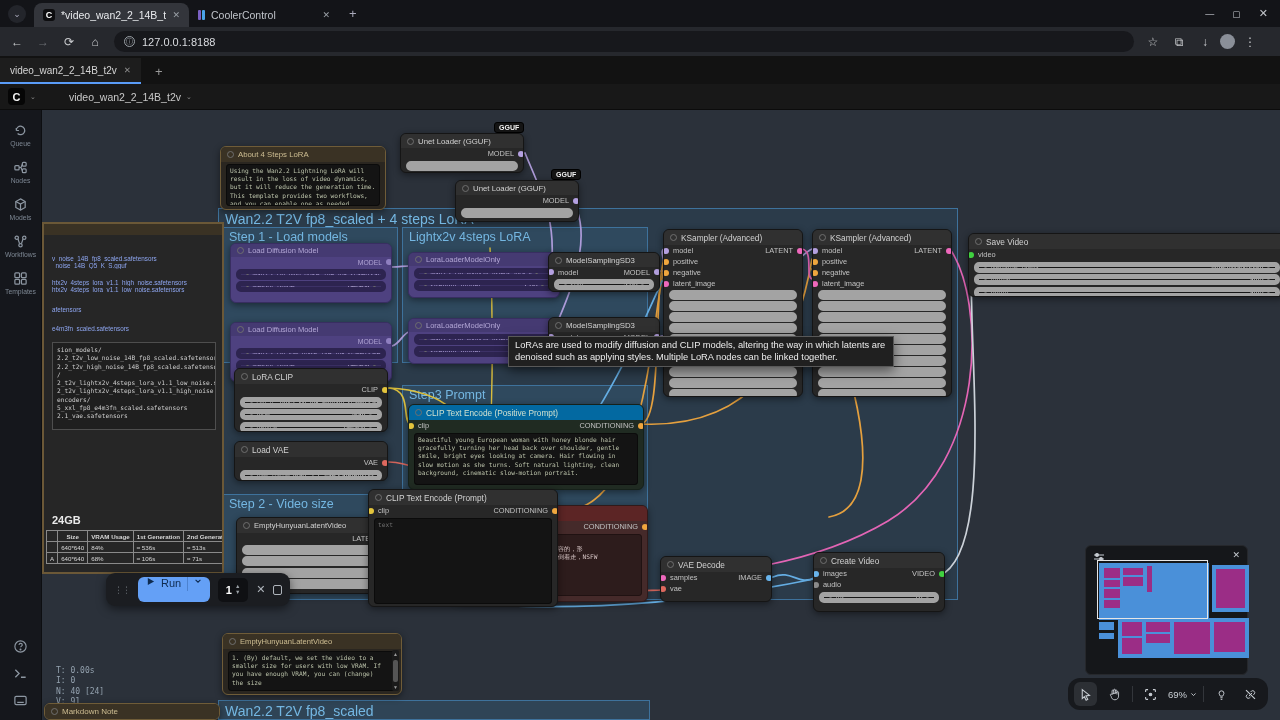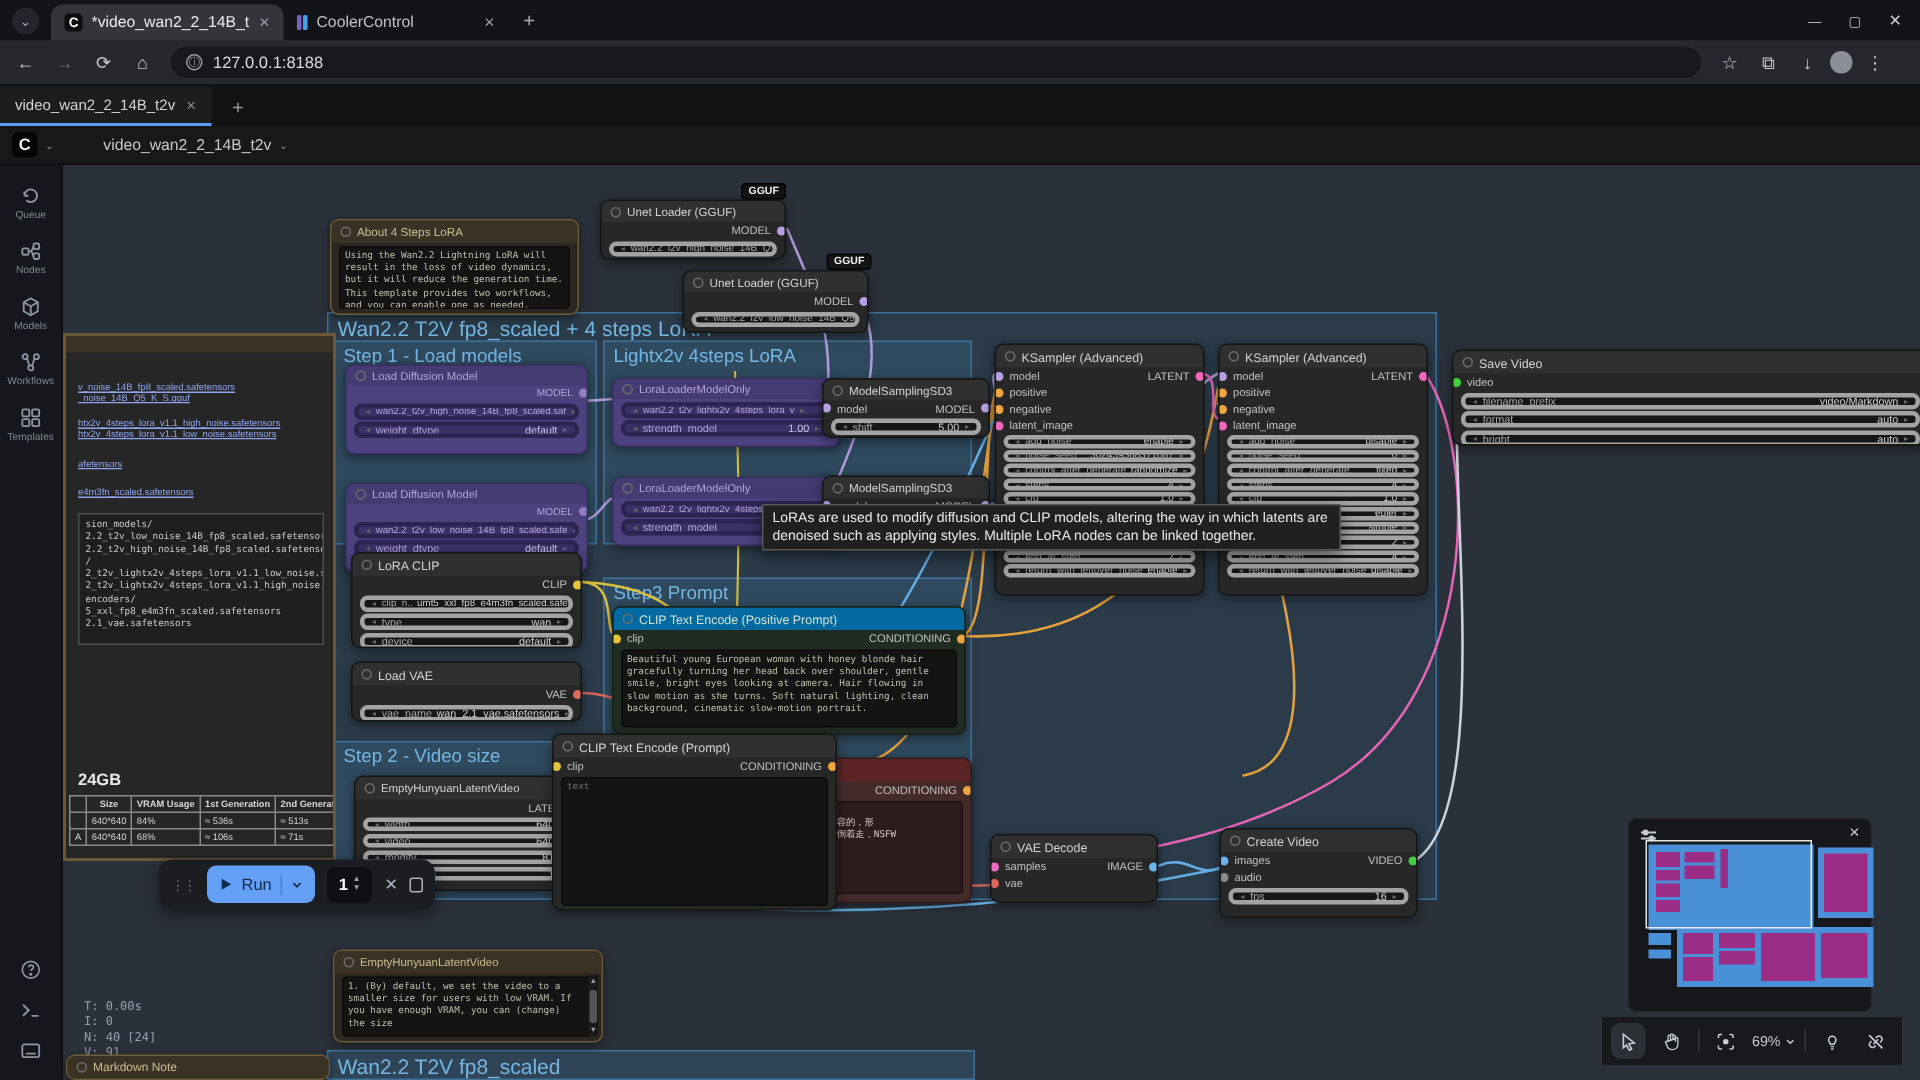--- a/index.html
+++ b/index.html
@@ -49,21 +49,21 @@
 svg.links{position:absolute;left:0;top:0;z-index:3;pointer-events:none}
 
 .node{position:absolute;background:#272727;border:1px solid #151515;border-radius:6px;box-shadow:0 2px 7px rgba(0,0,0,.45);z-index:4;color:#c8c8c8;overflow:hidden}
 .nh{height:15px;display:flex;align-items:center;gap:4px;padding:0 6px;background:#303030;font-size:8.3px;color:#d2d2d2;white-space:nowrap;overflow:hidden}
 .nh::before{content:"";width:5px;height:5px;border-radius:50%;border:1px solid #6e6e6e;flex:none}
 .srow{display:flex;justify-content:space-between;align-items:center;height:11px;padding:0 2px;font-size:7.4px;color:#c2c2c2}
 .slot{display:inline-flex;align-items:center}
 .slot.in::before{content:"";width:6px;height:6px;border-radius:50%;background:var(--c);margin-right:4px;margin-left:-3px;flex:none}
 .slot.outp{flex-direction:row-reverse}
 .slot.outp::before{content:"";width:6px;height:6px;border-radius:50%;background:var(--c);margin-left:4px;margin-right:-3px;flex:none}
-.widget{height:11px;margin:1.5px 5px;background:#161616;border:3px solid #a3a3a3;border-radius:5px;display:flex;align-items:center;gap:3px;padding:0 4px;font-size:7.2px;color:#a9a9a9;white-space:nowrap;overflow:hidden}
+.widget{height:11px;margin:1.5px 5px;background:#161616;border:5px solid #a3a3a3;border-radius:5px;display:flex;align-items:center;gap:3px;padding:0 4px;font-size:7.2px;color:#a9a9a9;white-space:nowrap;overflow:hidden}
 .widget::before{content:"◄";font-size:4.5px;color:#6a6a6a}
 .widget::after{content:"►";font-size:4.5px;color:#6a6a6a}
 .widget .wv{margin-left:auto;color:#d0d0d0}
 .ta{margin:2px 5px;background:#141414;border:1px solid #0b0b0b;border-radius:3px;color:#b9c0a8;font-size:6.2px;line-height:1.32;padding:2px 3px;overflow:hidden;font-family:"DejaVu Sans Mono",monospace}
 .badge{position:absolute;background:#141414;border:1px solid #000;color:#f2f2f2;font-weight:bold;font-size:7px;padding:1px 4px;border-radius:3px;z-index:5}
 
 .note{background:#2a2620;border-color:#6f5c38}
 .note .nh{background:#3a3224;color:#cdbd92}
 .green{background:#202b22;border-color:#16211a}
 .green .nh{background:#0369a1;color:#cfe0cf}
@@ -74,34 +74,34 @@
 .bypass .nh{background:#453a72;color:#b3a7d6}
 .bypass .srow{color:#b0a4d4}
 .bypass .widget{background:#3c3166;border-color:#2d2450;color:#b2a6d8}
 .bypass .widget .wv{color:#cdc3ea}
 .ks .widget{height:8.6px;margin:1px 5px;font-size:6.7px}
 .ks .srow{height:11px}
 
 .tooltip{position:absolute;left:508px;top:336px;width:386px;background:#202020;border:1px solid #585858;color:#ececec;font-size:9.3px;line-height:1.24;padding:3px 6px;z-index:9;box-shadow:0 4px 12px rgba(0,0,0,.5)}
 .runbar{position:absolute;left:106px;top:573px;width:184px;height:33px;background:#1b1d21;border-radius:9px;z-index:10;display:flex;align-items:center;gap:8px;padding:0 8px;box-shadow:0 3px 10px rgba(0,0,0,.5)}
 .drag{color:#6d7278;font-size:9px;letter-spacing:-1px}
-.runbtn{background:#64a0f6;border:none;border-radius:6px;height:25px;padding:0 8px;display:flex;align-items:center;gap:6px;color:#0e2b50;font-size:11px;font-family:"Liberation Sans",sans-serif}
+.runbtn{background:#64a0f6;border:none;border-radius:6px;height:25px;padding:0 8px;display:flex;align-items:flex-start;gap:6px;color:#0e2b50;font-size:11px;font-family:"Liberation Sans",sans-serif}
 .runbtn .sep{width:1px;height:14px;background:#4c82cf}
 .counter{background:#0f1013;border-radius:5px;height:24px;width:36px;display:flex;align-items:center;justify-content:center;gap:3px;color:#fff;font-size:11px;font-weight:bold}
 .stepcol{display:flex;flex-direction:column;font-size:5.5px;color:#9aa0a6;line-height:1}
 .rbx{color:#aeb4bb;font-size:11px}
 .rbstop{width:10px;height:10px;border:1.6px solid #aeb4bb;border-radius:2px}
 .stats{position:absolute;left:56px;top:667px;z-index:3;color:#93a1ae;font-size:8px;line-height:1.1;font-family:"DejaVu Sans Mono",monospace}
 .stats div{margin-bottom:1.5px}
 
 .minimap{position:absolute;left:1085px;top:545px;width:163px;height:130px;background:#15171a;border:1px solid #26282c;border-radius:6px;z-index:11}
 .mmb{position:absolute;z-index:12}
 .mmview{position:absolute;border:1.5px solid #e6e6e6;z-index:13}
 .mmx{position:absolute;color:#c6cbd1;font-size:9px;z-index:13}
-.ztoolbar{position:absolute;left:1068px;top:678px;width:200px;height:32px;background:#17191d;border-radius:0;z-index:11;display:flex;align-items:center;gap:6px;padding:0 6px}
+.ztoolbar{position:absolute;left:1068px;top:678px;width:200px;height:32px;background:#17191d;border-radius:12px;z-index:11;display:flex;align-items:center;gap:6px;padding:0 6px}
 .zti{width:24px;height:24px;display:flex;align-items:center;justify-content:center;border-radius:6px;color:#c9ced4}
 .zti.on{background:#2c2f34}
 .zsep{width:1px;height:16px;background:#33363b}
 .zpct{color:#c9ced4;font-size:9.5px;display:flex;gap:3px;align-items:center}
 
 .leftnote{position:absolute;left:42px;top:222px;width:182px;height:352px;background:#262626;border:2px solid #6b5837;z-index:4;overflow:hidden}
 .lnh{height:11px;background:#3a3224}
 .lnl{position:absolute;left:8px;right:5px;color:#8fa7f2;font-size:6.3px;text-decoration:underline;white-space:nowrap;overflow:hidden}
 .lncode{position:absolute;left:8px;right:6px;top:118px;height:88px;background:#1f1f1f;border:1px solid #4e4e4e;padding:3px 4px;font-family:"DejaVu Sans Mono",monospace;font-size:6.2px;line-height:1.33;color:#cccccc;white-space:nowrap;overflow:hidden}
 .lnvram{position:absolute;left:8px;top:290px;color:#eaeaea;font-size:11px;font-weight:bold}

